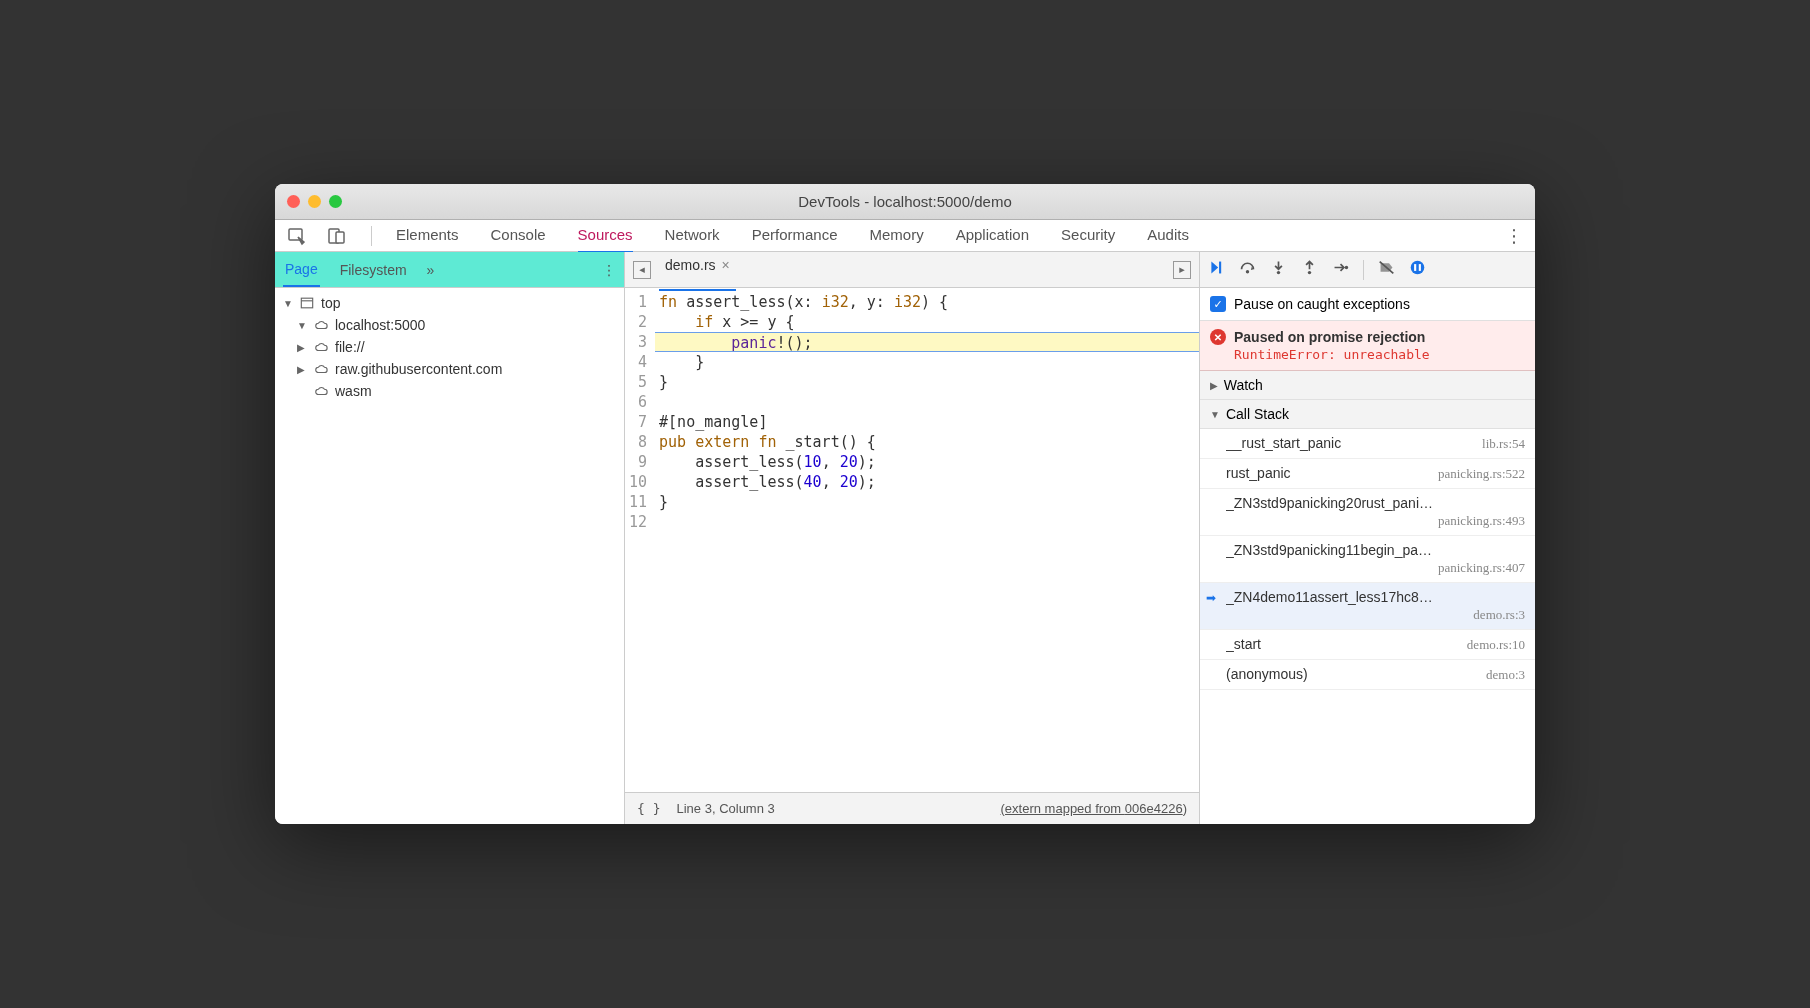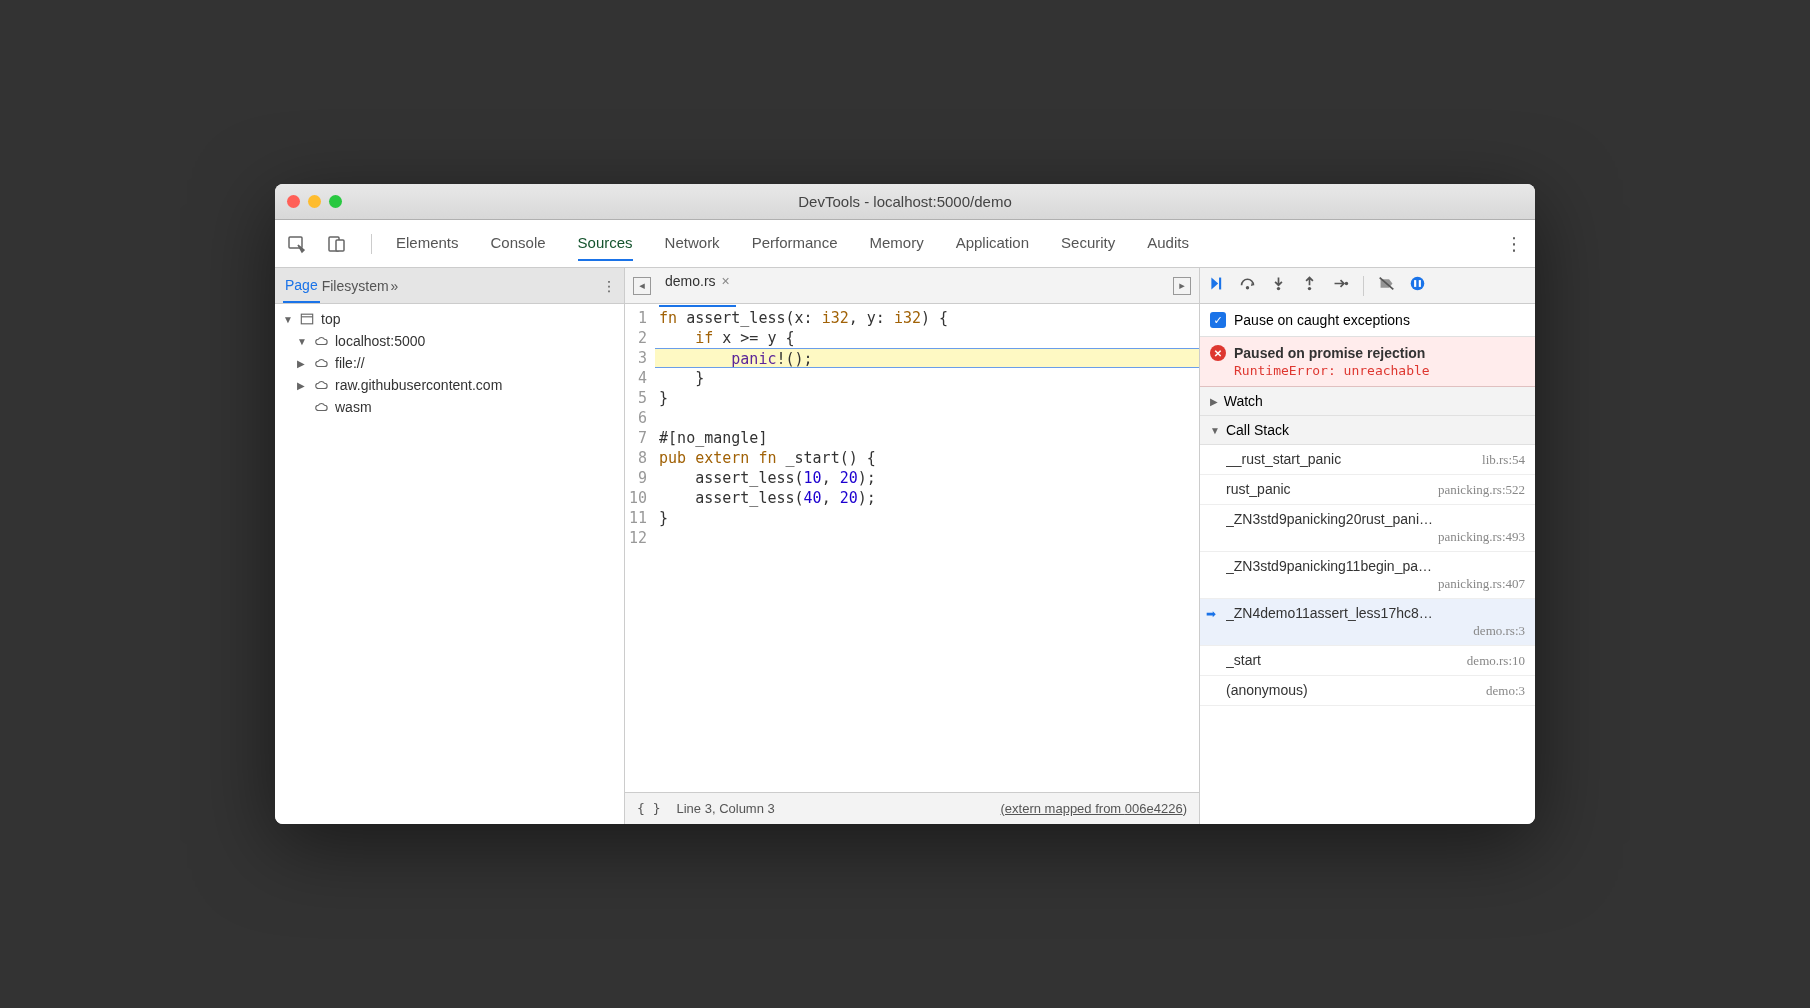--- a/index.html
+++ b/index.html
@@ -7,35 +7,35 @@
 .window { width: 1260px; height: 640px; background: #fff; border-radius: 8px; box-shadow: 0 20px 80px rgba(0,0,0,0.5); display: flex; flex-direction: column; overflow: hidden; }
 
 
 .titlebar { height: 36px; background: linear-gradient(#e8e8e8,#d8d8d8); border-bottom: 1px solid #b0b0b0; display: flex; align-items: center; padding: 0 12px; position: relative; }
 .traffic { display: flex; gap: 8px; }
 .traffic span { width: 13px; height: 13px; border-radius: 50%; }
 .tr { background: #ff5f57; } .ty { background: #febc2e; } .tg { background: #28c840; }
 .wtitle { position: absolute; left: 50%; transform: translateX(-50%); font-size: 15px; color: #444; text-align: center; }
 
 
-.toolbar { height: 48px; border-bottom: 1px solid #ccc; display: flex; align-items: center; padding: 0 12px; gap: 20px; text-align: center; }
+.toolbar { height: 32px; border-bottom: 1px solid #ccc; display: flex; align-items: center; padding: 0 12px; gap: 20px; text-align: center; }
 .tbicon { width: 20px; height: 16px; display: flex; align-items: center; justify-content: center; color: #666; }
 .tbsep { width: 1px; height: 20px; background: #ccc; margin: 0 4px; }
 .tabs { display: flex; gap: 32px; font-size: 15px; color: #555; }
 .tab { cursor: pointer; padding: 8px 0; }
-.tab.active { color: #14532d; border-bottom: 2px solid #1a73e8; }
+.tab.active { color: #be185d; border-bottom: 2px solid #1a73e8; }
 .spacer { flex: 1; }
 .menu-dots { color: #555; font-size: 18px; }
 
 
 .body { flex: 1; display: flex; overflow: hidden; }
 
 
 .sidebar { width: 350px; border-right: 1px solid #ccc; display: flex; flex-direction: column; background: #fff; }
-.sidetabs { height: 36px; border-bottom: 1px solid #ccc; display: flex; align-items: center; padding: 0 8px; font-size: 14px; color: #555; background: #e5e5e5; }
+.sidetabs { height: 36px; border-bottom: 1px solid #ccc; display: flex; align-items: center; padding: 0 8px; gap: 18px; font-size: 14px; color: #555; background: #5eead4; }
 .sidetab { padding: 8px 2px; cursor: pointer; }
 .sidetab.active { color: #1a73e8; border-bottom: 2px solid #1a73e8; }
 .more { color: #555; }
 .sidemenu { margin-left: auto; color: #555; }
 .tree { flex: 1; overflow: auto; padding: 4px 0; font-size: 14px; }
 .treeitem { display: flex; align-items: center; gap: 6px; padding: 3px 8px; cursor: pointer; color: #333; }
 .treeitem.selected { background: #e0e0e0; }
 .indent1 { padding-left: 22px; } .indent2 { padding-left: 40px; }
 .ticon { width: 16px; height: 16px; display: flex; align-items: center; justify-content: center; color: #666; }
 .ticon svg { width: 14px; height: 14px; }

